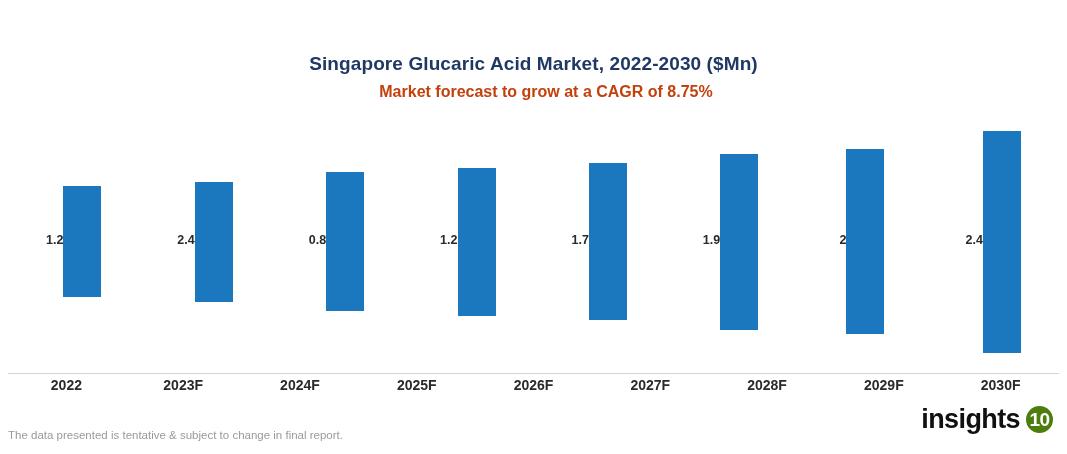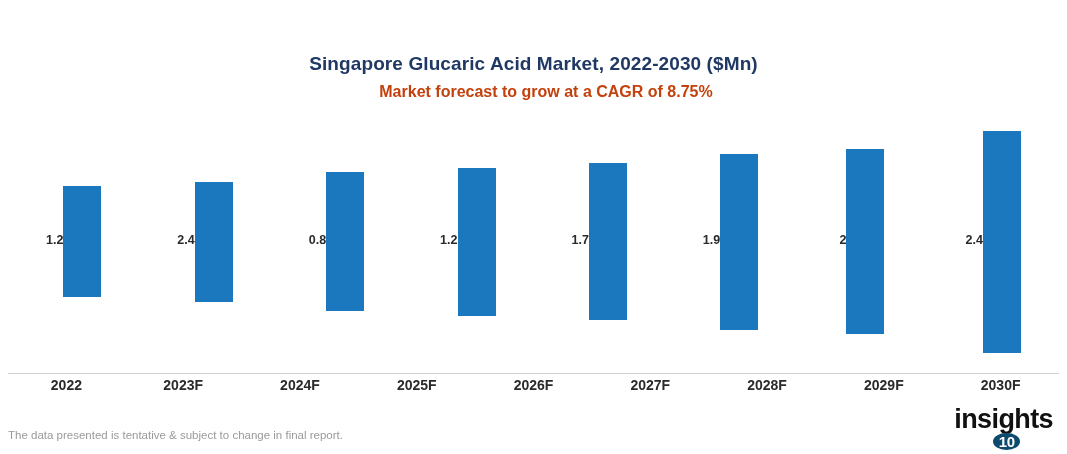--- a/index.html
+++ b/index.html
@@ -119,39 +119,37 @@
     color: #9a9a9a;
     line-height: 15px;
     white-space: nowrap;
   }
 
   .logo {
     position: absolute;
     right: 14px;
     top: 406px;
     display: flex;
-    align-items: center;
     height: 32px;
-    flex-direction: column;
   }
   .logo-word {
     font-size: 27px;
     font-weight: bold;
     color: #111111;
     letter-spacing: -0.6px;
     line-height: 27px;
   }
   .logo-badge {
     margin-left: 6px;
     width: 27px;
     height: 27px;
     border-radius: 50%;
-    background: #0c4a6e;
+    background: #4d7c0f;
     color: #ffffff;
-    font-size: 15px;
+    font-size: 19px;
     font-weight: bold;
     display: flex;
     align-items: center;
     justify-content: center;
     letter-spacing: -0.5px;
   }
 </style>
 </head>
 <body>
 

